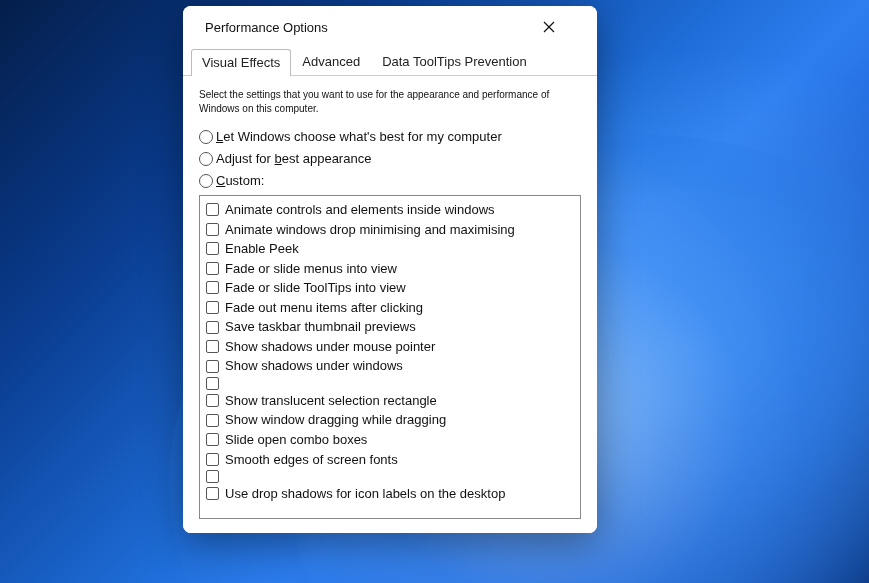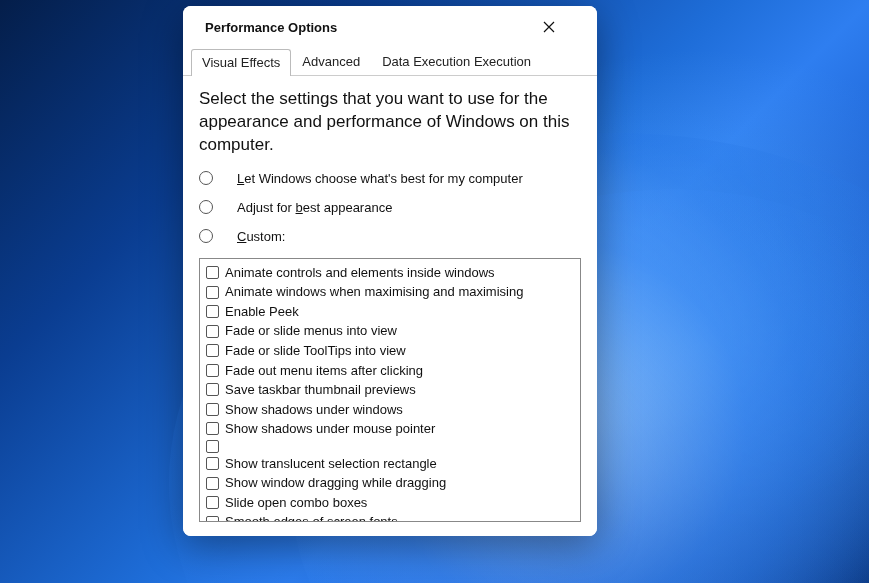--- a/index.html
+++ b/index.html
@@ -46,21 +46,20 @@
       box-shadow: 0 10px 40px rgba(0,0,0,0.4);
       overflow: hidden;
     }
     .titlebar {
       display: flex;
       justify-content: space-between;
       align-items: center;
       height: 42px;
       padding: 0 26px 0 22px;
       background:#fff;
-      font-weight:bold;
     }
     .title { font-size: 13px; color:#111; }
     .close-btn {
       width: 44px; height: 30px;
       display:flex; align-items:center; justify-content:center;
       border-radius:4px;
       cursor:pointer;
     }
     .close-btn svg { width:12px; height:12px; }
     .tabstrip {
@@ -85,30 +84,30 @@
       border-color: #bbb;
       background:#fff;
       top:1px;
       text-align:right;
     }
     .content {
       padding: 12px 16px 14px 16px;
       background:#fff;
     }
     .intro {
-      font-size: 17px;
+      font-size: 10px;
       color:#111;
       line-height: 1.35;
       margin-bottom: 14px;
     }
     .radio-row {
       display:flex;
       align-items:center;
-      gap:24px;
-      margin: 14px 0;
+      gap:3px;
+      margin: 7px 0;
       cursor:pointer;
     }
     .radio {
       width:14px; height:14px;
       border:1px solid #555;
       border-radius:50%;
       display:inline-flex;
       align-items:center;
       justify-content:center;
       flex-shrink:0;
@@ -124,21 +123,21 @@
     }
     .radio-label { font-size:13px; color:#111; }
     .radio-label.focused {
       outline: 1px dotted #000;
       outline-offset: 0px;
     }
     .listbox {
       margin-top:6px;
       border:1px solid #888;
       padding: 4px 4px;
-      height: 264px;
+      height: 324px;
       overflow:hidden;
       background:#fff;
     }
     .check-row {
       display:flex;
       align-items:center;
       gap:6px;
       padding: 1px 2px;
       line-height: 1.35;
       cursor:pointer;
@@ -164,21 +163,21 @@
     <div class="close-btn">
       <svg viewBox="0 0 12 12">
           <path d="M1 1 L11 11 M11 1 L1 11" stroke="#111" stroke-width="1.2" fill="none"></path>
         </svg>
     </div>
   </div>
 
   <div class="tabstrip">
     <div class="tab active"><span>Visual Effects</span></div>
     <div class="tab"><span>Advanced</span></div>
-    <div class="tab"><span>Data Execution Execution</span></div>
+    <div class="tab"><span>Data ToolTips Prevention</span></div>
   </div>
 
   <div class="content">
     <div class="intro">Select the settings that you want to use for the appearance and performance of Windows on this computer.</div>
 
     <div id="radio-group">
         <div class="radio-row">
           <span class="radio"></span>
           <span class="radio-label"><span class="underline">L</span>et Windows choose what's best for my computer</span>
         </div>
@@ -192,21 +191,21 @@
         </div>
       </div>
 
     <div class="listbox" id="options-list">
         <div class="check-row">
           <span class="checkbox"></span>
           <span class="check-label">Animate controls and elements inside windows</span>
         </div>
         <div class="check-row">
           <span class="checkbox"></span>
-          <span class="check-label">Animate windows when maximising and maximising</span>
+          <span class="check-label">Animate windows drop minimising and maximising</span>
         </div>
         <div class="check-row">
           <span class="checkbox"></span>
           <span class="check-label">Enable Peek</span>
         </div>
         <div class="check-row">
           <span class="checkbox"></span>
           <span class="check-label">Fade or slide menus into view</span>
         </div>
         <div class="check-row">
@@ -216,25 +215,25 @@
         <div class="check-row">
           <span class="checkbox"></span>
           <span class="check-label">Fade out menu items after clicking</span>
         </div>
         <div class="check-row">
           <span class="checkbox"></span>
           <span class="check-label">Save taskbar thumbnail previews</span>
         </div>
         <div class="check-row">
           <span class="checkbox"></span>
+          <span class="check-label">Show shadows under mouse pointer</span>
+        </div>
+        <div class="check-row">
+          <span class="checkbox"></span>
           <span class="check-label">Show shadows under windows</span>
-        </div>
-        <div class="check-row">
-          <span class="checkbox"></span>
-          <span class="check-label">Show shadows under mouse pointer</span>
         </div>
         <div class="check-row">
           <span class="checkbox"></span>
         </div>
         <div class="check-row">
           <span class="checkbox"></span>
           <span class="check-label">Show translucent selection rectangle</span>
         </div>
         <div class="check-row">
           <span class="checkbox"></span>

